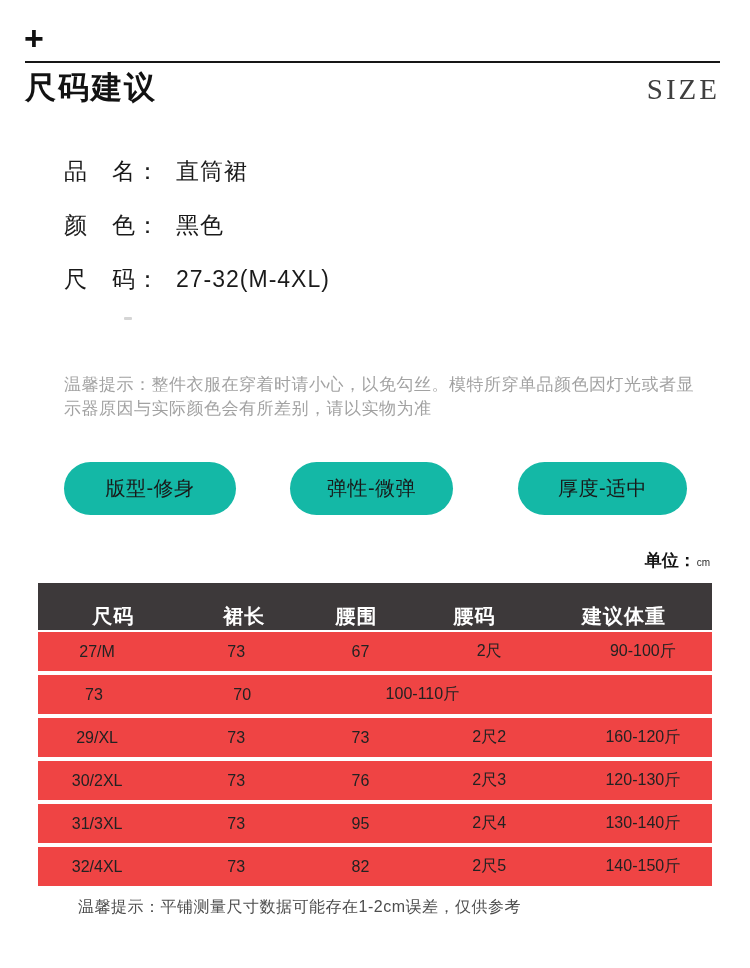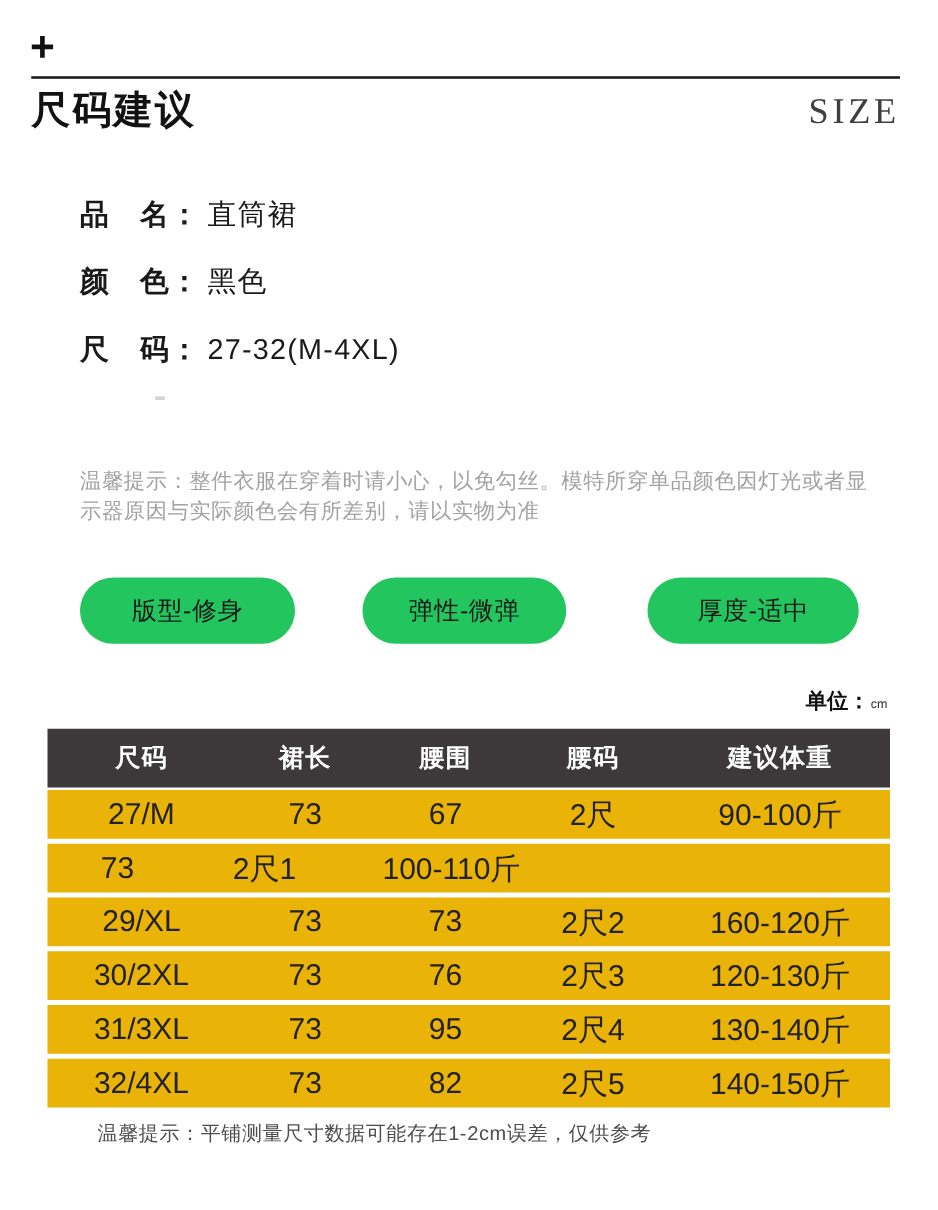--- a/index.html
+++ b/index.html
@@ -27,58 +27,58 @@
   .title-cn {
     font-size:31px; font-weight:700; letter-spacing:2px; color:#121212; line-height:36px;
   }
   .title-en {
     font-size:29px; font-weight:300; letter-spacing:3px; color:#3f3f3f; line-height:34px;font-family:Liberation Serif, serif;
   }
 
   
   .info { position:absolute; left:64px; top:156px; }
   .info-line { font-size:23px; color:#1a1a1a; line-height:30px; margin-bottom:24px; letter-spacing:1px; }
-  .info-line .lbl { margin-right:6px;font-weight:bold; }
+  .info-line .lbl { margin-right:16px; }
 
   .mini-dash {
     position:absolute; left:124px; top:317px; width:8px; height:3px;
     background:#cbcbcb; border-radius:1px; opacity:.8;
   }
 
   
   .notice-top {
     position:absolute; left:64px; top:373px; width:638px;
     font-size:17px; line-height:24px; color:#a2a2a2; letter-spacing:.5px;
   }
 
   
   .pill {
     position:absolute; top:462px; height:53px; border-radius:27px;
-    background:#22c55e; display:flex; align-items:center; justify-content:center;
+    background:#14b8a6; display:flex; align-items:center; justify-content:center;
     font-size:20px; color:#191919; letter-spacing:.5px;
   }
   .pill.p0 { left:64px;  width:172px; }
   .pill.p1 { left:290px; width:163px; }
   .pill.p2 { left:518px; width:169px; }
 
   
   .unit { position:absolute; right:40px; top:549px; display:flex; align-items:baseline; }
   .unit .u-lbl { font-size:17px; font-weight:700; color:#111; }
   .unit .u-val { font-size:10px; color:#2b2b2b; margin-left:1px; }
 
   
   .size-table { position:absolute; left:38px; top:583px; width:674px; }
   .t-row { display:flex; width:100%; }
   .t-row.head {
     height:47px; background:#3d393a; color:#fff;
-    font-size:20px; font-weight:600; letter-spacing:1px;
+    font-size:20px; font-weight:600; letter-spacing:1px;align-items:flex-end;
   }
   .t-row.body {
-    height:39px; background:#eab308; margin-top:4px;
-    font-size:24px; color:#222;
+    height:39px; background:#ef4444; margin-top:4px;
+    font-size:16px; color:#222;gap:36px;
   }
   .t-row.body:nth-child(2) { margin-top:2px; }
   .t-cell { display:flex; align-items:center; justify-content:center; }
   .t-cell.c0 { width:22.3%; }
   .t-cell.c1 { width:16.6%; }
   .t-cell.c2 { width:16.7%; }
   .t-cell.c3 { width:18.3%; }
   .t-cell.c4 { width:26.1%; }
 
   
@@ -136,21 +136,21 @@
 
   <div class="t-row body">
         <div class="t-cell c0">27/M</div>
         <div class="t-cell c1">73</div>
         <div class="t-cell c2">67</div>
         <div class="t-cell c3">2尺</div>
         <div class="t-cell c4">90-100斤</div>
       </div>
       <div class="t-row body">
         <div class="t-cell c1">73</div>
-        <div class="t-cell c3">2尺1</div>
+        <div class="t-cell c2">70</div>
         <div class="t-cell c4">100-110斤</div>
       </div>
       <div class="t-row body">
         <div class="t-cell c0">29/XL</div>
         <div class="t-cell c1">73</div>
         <div class="t-cell c2">73</div>
         <div class="t-cell c3">2尺2</div>
         <div class="t-cell c4">160-120斤</div>
       </div>
       <div class="t-row body">

